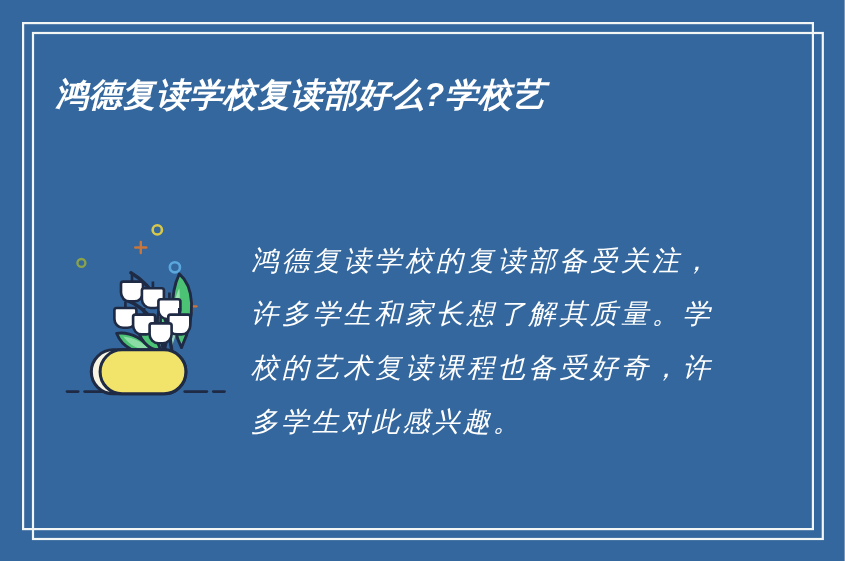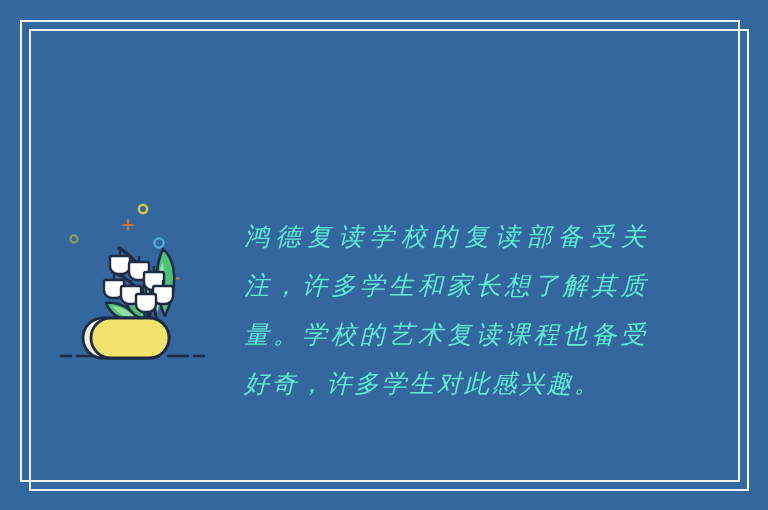--- a/index.html
+++ b/index.html
@@ -82,24 +82,25 @@
 </style>
 </head>
 <body>
 
 <div id="poster" style="background: rgb(51, 103, 157);">
 
   <div class="frame frame-outer" style="border-color: rgb(242, 246, 244);"></div>
   <div class="frame frame-inner" style="border-color: rgb(242, 246, 244);"></div>
 
   <div class="title-block">
+    <div class="title-line" style="color: rgb(255, 255, 255);">鸿德复读学校复读部好么?学校艺</div>
   </div>
 
   <div class="body-block">
-    <div class="body-text" style="color: #5eead4; margin-left: 16px;">鸿德复读学校的复读部备受关注，许多学生和家长想了解其质量。学校的艺术复读课程也备受好奇，许多学生对此感兴趣。</div>
+    <div class="body-text" style="color: #ffffff;">鸿德复读学校的复读部备受关注，许多学生和家长想了解其质量。学校的艺术复读课程也备受好奇，许多学生对此感兴趣。</div>
   </div>
 
   <div class="illustration">
     <svg width="165" height="190" viewBox="0 0 165 190" xmlns="http://www.w3.org/2000/svg">
 
       <g>
         <circle cx="88" cy="19" r="4.2" fill="none" stroke="#d8c84a" stroke-width="2.4"></circle>
         <g stroke="#c9763a" stroke-width="2.2" stroke-linecap="round">
           <line x1="73" y1="30" x2="73" y2="40"></line>
           <line x1="68" y1="35" x2="78" y2="35"></line>

